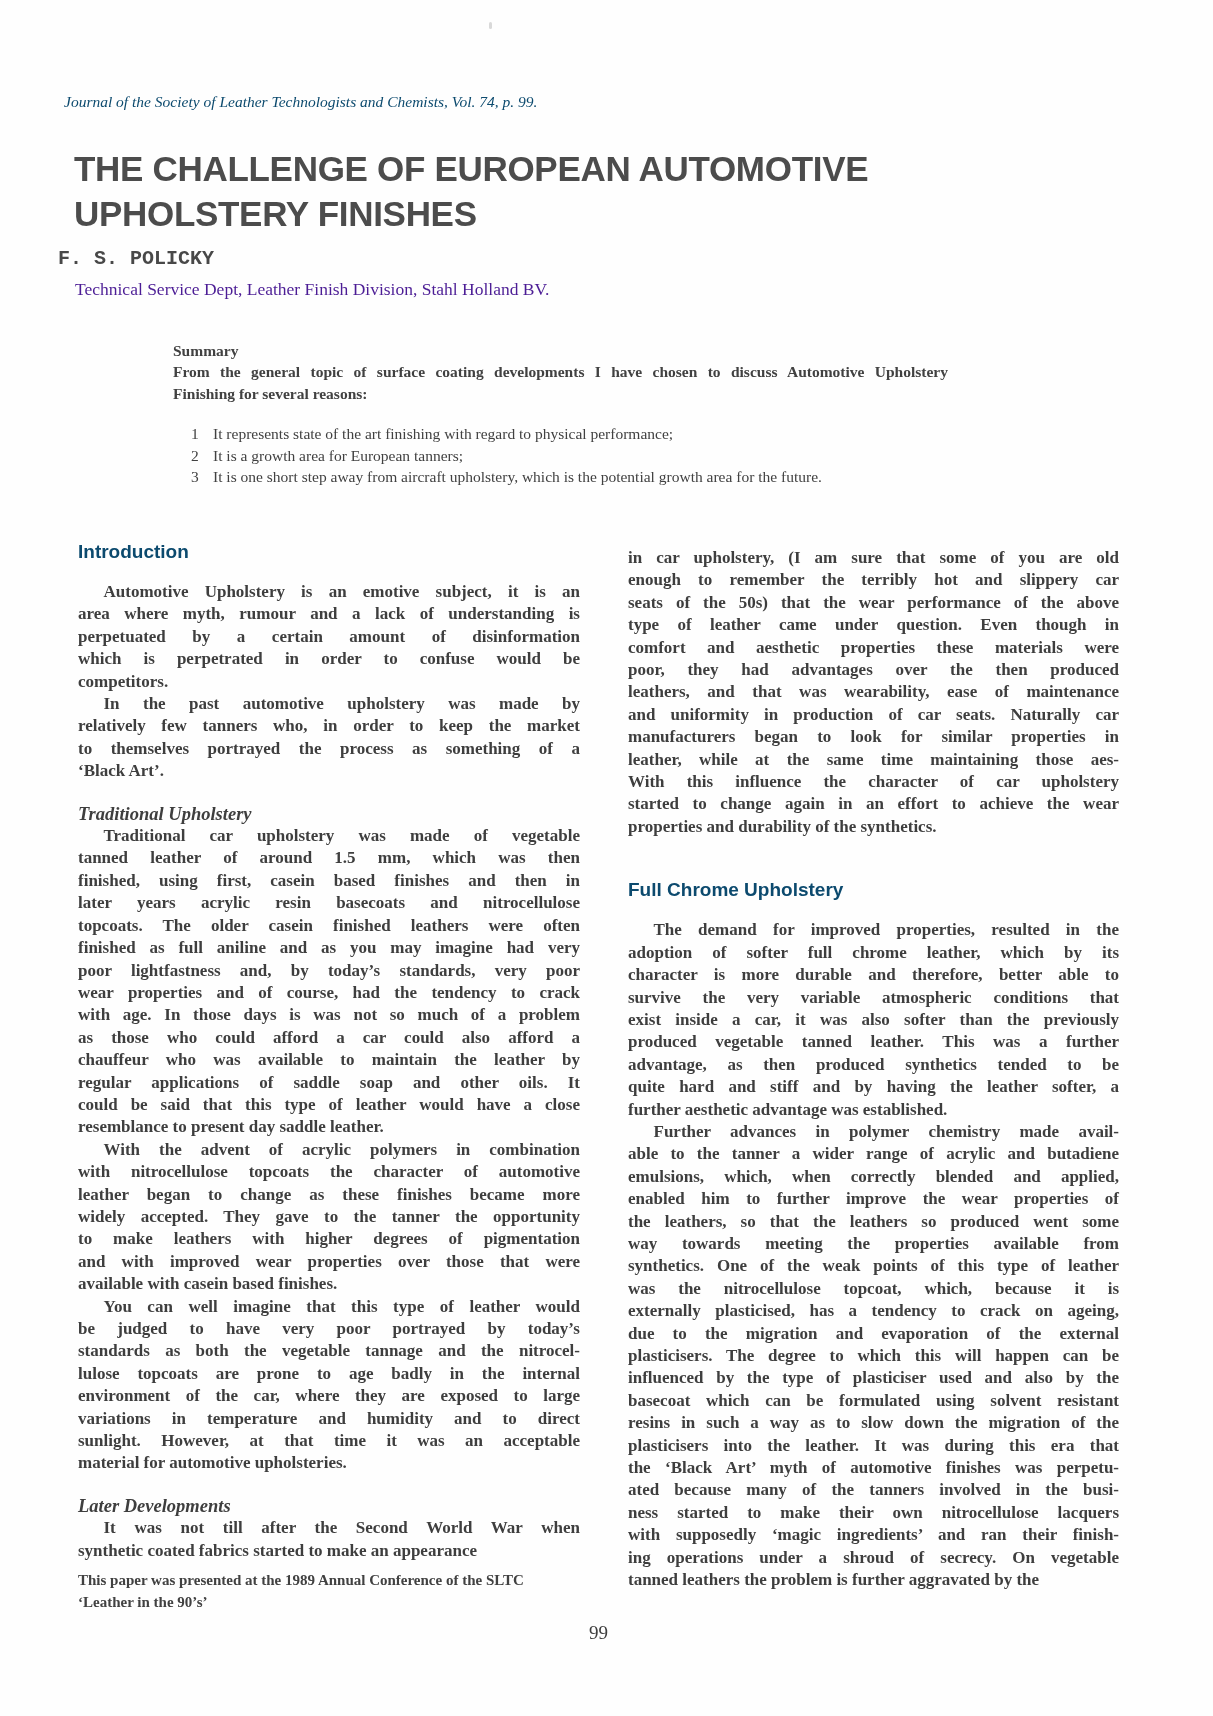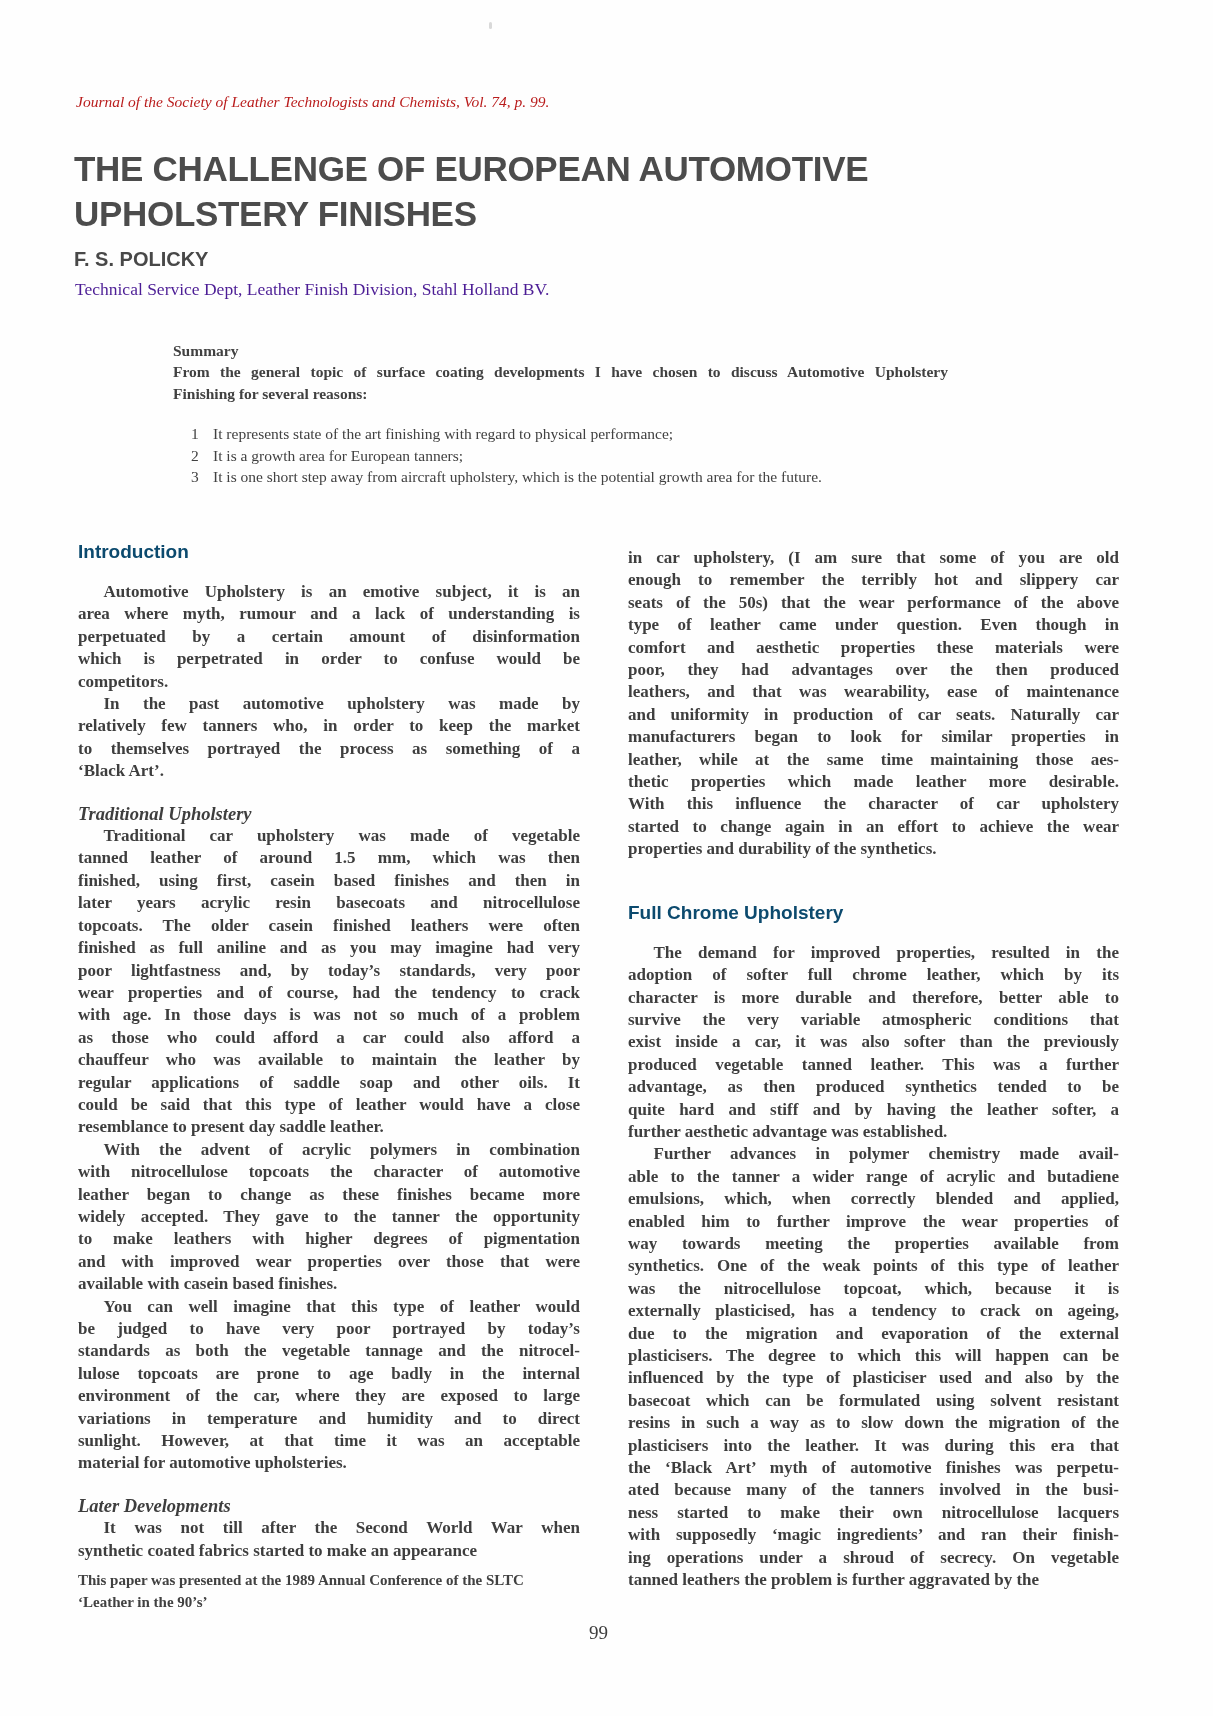--- a/index.html
+++ b/index.html
@@ -6,33 +6,33 @@
   .page{
     position:relative;
     width:1213px;height:1716px;
     margin:0 auto;
     background:#fefefe;
     color:#3e3e3e;
     font-family:"Liberation Serif", serif;
     overflow:hidden;
   }
   .journal-line{
-    position:absolute;left:76px;top:92px;
+    position:absolute;left:64px;top:92px;
     font-style:italic;font-size:15.5px;line-height:19px;
-    color:#b91c1c;
+    color:#0c4a6e;
   }
   .article-title{
     position:absolute;left:74px;top:146px;
     font-family:"Liberation Sans", sans-serif;
     font-weight:bold;font-size:35px;line-height:45px;
     letter-spacing:-0.3px;color:#4c4c4c;
   }
   .author{
-    position:absolute;left:74px;top:247px;
-    font-family:Liberation Sans, sans-serif;
+    position:absolute;left:58px;top:247px;
+    font-family:Liberation Mono, monospace;
     font-weight:bold;font-size:20px;line-height:24px;color:#484848;
   }
   .affiliation{
     position:absolute;left:75px;top:278px;
     font-size:17.5px;line-height:22px;color:#4c1d95;
   }
   .summary{
     position:absolute;left:173px;top:341px;width:775px;
     font-size:15.5px;line-height:21.5px;color:#414141;
   }
@@ -177,21 +177,20 @@
         <div class="ln just">in car upholstery, (I am sure that some of you are old</div>
         <div class="ln just">enough to remember the terribly hot and slippery car</div>
         <div class="ln just">seats of the 50s) that the wear performance of the above</div>
         <div class="ln just">type of leather came under question. Even though in</div>
         <div class="ln just">comfort and aesthetic properties these materials were</div>
         <div class="ln just">poor, they had advantages over the then produced</div>
         <div class="ln just">leathers, and that was wearability, ease of maintenance</div>
         <div class="ln just">and uniformity in production of car seats. Naturally car</div>
         <div class="ln just">manufacturers began to look for similar properties in</div>
         <div class="ln just">leather, while at the same time maintaining those aes-</div>
-        <div class="ln just">thetic properties which made leather more desirable.</div>
         <div class="ln just">With this influence the character of car upholstery</div>
         <div class="ln just">started to change again in an effort to achieve the wear</div>
         <div class="ln">properties and durability of the synthetics.</div>
       </div>
       <div class="blk h-sans">Full Chrome Upholstery</div>
       <div class="blk para indent">
         <div class="ln just">The demand for improved properties, resulted in the</div>
         <div class="ln just">adoption of softer full chrome leather, which by its</div>
         <div class="ln just">character is more durable and therefore, better able to</div>
         <div class="ln just">survive the very variable atmospheric conditions that</div>
@@ -199,20 +198,21 @@
         <div class="ln just">produced vegetable tanned leather. This was a further</div>
         <div class="ln just">advantage, as then produced synthetics tended to be</div>
         <div class="ln just">quite hard and stiff and by having the leather softer, a</div>
         <div class="ln">further aesthetic advantage was established.</div>
       </div>
       <div class="blk para indent">
         <div class="ln just">Further advances in polymer chemistry made avail-</div>
         <div class="ln just">able to the tanner a wider range of acrylic and butadiene</div>
         <div class="ln just">emulsions, which, when correctly blended and applied,</div>
         <div class="ln just">enabled him to further improve the wear properties of</div>
+        <div class="ln just">the leathers, so that the leathers so produced went some</div>
         <div class="ln just">way towards meeting the properties available from</div>
         <div class="ln just">synthetics. One of the weak points of this type of leather</div>
         <div class="ln just">was the nitrocellulose topcoat, which, because it is</div>
         <div class="ln just">externally plasticised, has a tendency to crack on ageing,</div>
         <div class="ln just">due to the migration and evaporation of the external</div>
         <div class="ln just">plasticisers. The degree to which this will happen can be</div>
         <div class="ln just">influenced by the type of plasticiser used and also by the</div>
         <div class="ln just">basecoat which can be formulated using solvent resistant</div>
         <div class="ln just">resins in such a way as to slow down the migration of the</div>
         <div class="ln just">plasticisers into the leather. It was during this era that</div>

